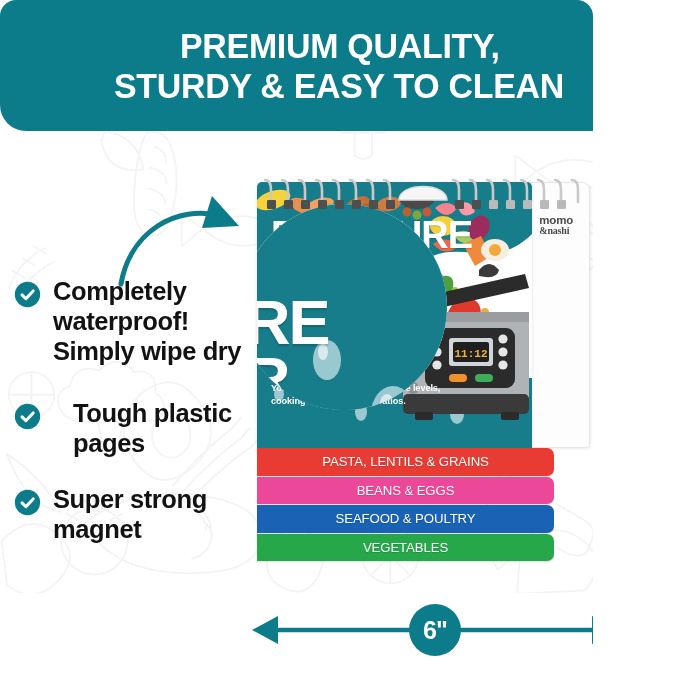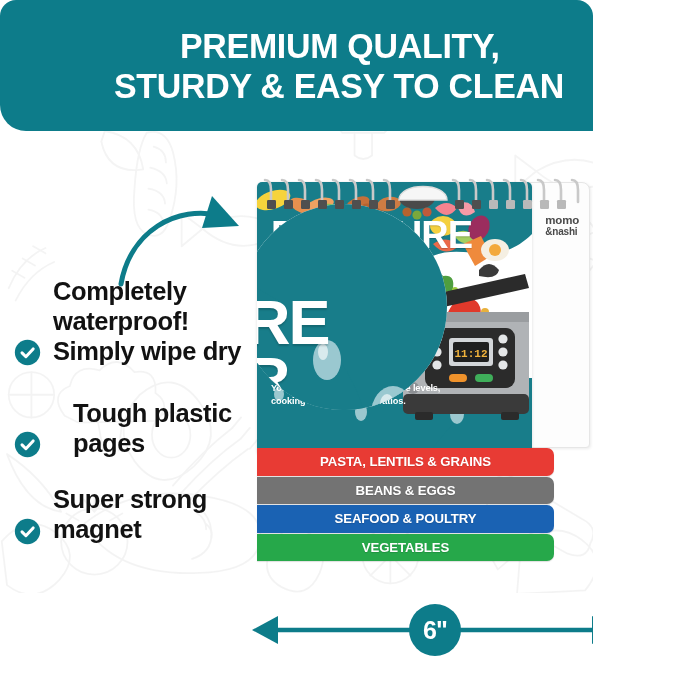--- a/index.html
+++ b/index.html
@@ -59,21 +59,21 @@
 
   
   #bullets {
     position: absolute;
     left: 14px;
     top: 276px;
     width: 232px;
   }
   .bullet {
     display: flex;
-    align-items: flex-end;
+    align-items: flex-start;
     margin-bottom: 26px;
   }
   .bullet .chk {
     flex: 0 0 auto;
     width: 27px;
     height: 27px;
     margin-top: 5px;
     margin-right: 12px;
   }
   .bullet .btxt {
@@ -185,44 +185,44 @@
     font-size: 63px;
     line-height: .9;
     letter-spacing: -2px;
     text-shadow: 0 2px 2px rgba(0,0,0,.18);
     font-family: "Liberation Sans", sans-serif;
   }
 
   
   .logo {
     position: absolute;
-    right: 10px;
+    right: 16px;
     top: 32px;
     display: flex;
-    align-items: center;
+    align-items: flex-start;
     gap: 16px;
   }
   .logo-txt {
     line-height: .98;
   }
   .logo-txt .l1 {
     font-size: 11.5px;
     font-weight: bold;
     color: #4a4a4a;
     letter-spacing: -0.2px;
     display: block;
     font-family: "Liberation Sans", sans-serif;
   }
   .logo-txt .l2 {
     font-size: 10px;
     font-weight: bold;
     color: #4a4a4a;
     letter-spacing: -0.2px;
     display: block;
-    font-family: Liberation Sans, sans-serif;
+    font-family: Liberation Serif, serif;
   }
 
   
   .spiral {
     position: absolute;
     left: 0;
     top: 0;
     width: 333px;
     height: 44px;
     pointer-events: none;
@@ -239,21 +239,21 @@
     height: 27.5px;
     margin-bottom: 1px;
     border-radius: 0 7px 7px 0;
     display: flex;
     align-items: center;
     justify-content: center;
     box-shadow: 0 1px 1px rgba(0,0,0,.13);
   }
   .tab span {
     color: #ffffff;
-    font-weight: bold;
+    font-weight: normal;
     font-size: 13.2px;
     letter-spacing: -0.1px;
     text-shadow: 0 1px 1px rgba(0,0,0,.14);
     font-family: "Liberation Sans", sans-serif;
   }
 
   
   #dim-v {
     position: absolute;
     left: 621px;
@@ -603,21 +603,21 @@
         <rect x="266" y="24" width="9" height="9" rx="1.2"></rect>
         <rect x="283" y="24" width="9" height="9" rx="1.2"></rect>
         <rect x="300" y="24" width="9" height="9" rx="1.2"></rect>
       </g>
     </svg>
 
     <div class="tabs">
       <div class="tab" style="background:#e83b34;">
         <span>PASTA, LENTILS &amp; GRAINS</span>
       </div>
-      <div class="tab" style="background:#737373;">
+      <div class="tab" style="background:#ec4899;">
         <span>BEANS &amp; EGGS</span>
       </div>
       <div class="tab" style="background:#1a62b3;text-align:center;">
         <span>SEAFOOD &amp; POULTRY</span>
       </div>
       <div class="tab" style="background:#26a84a;align-items:center;">
         <span>VEGETABLES</span>
       </div>
     </div>
   </div>

